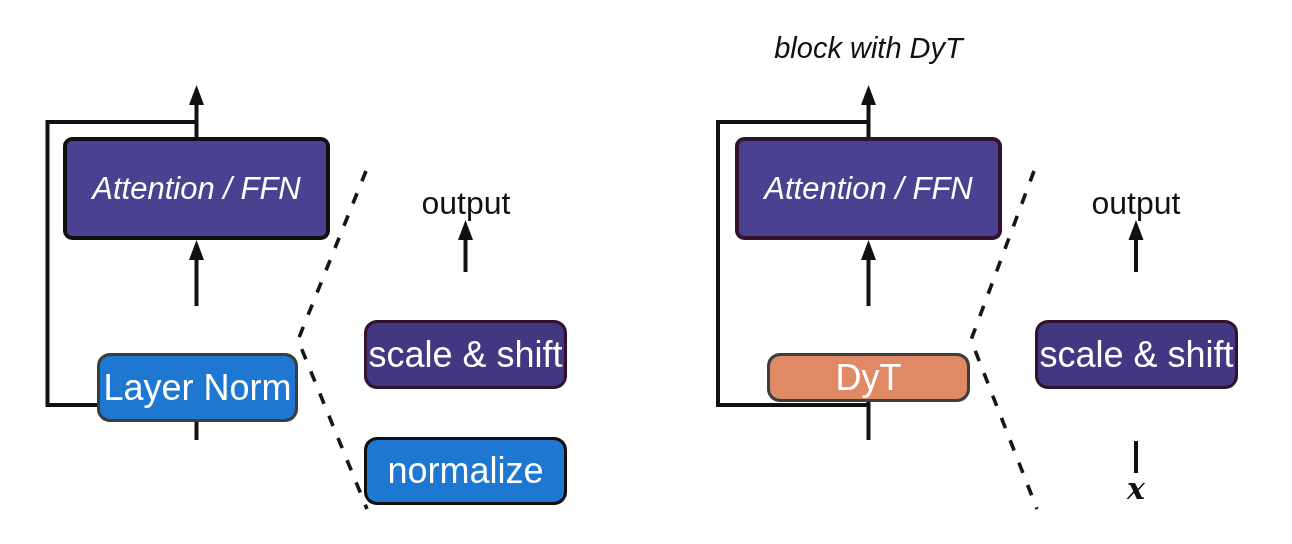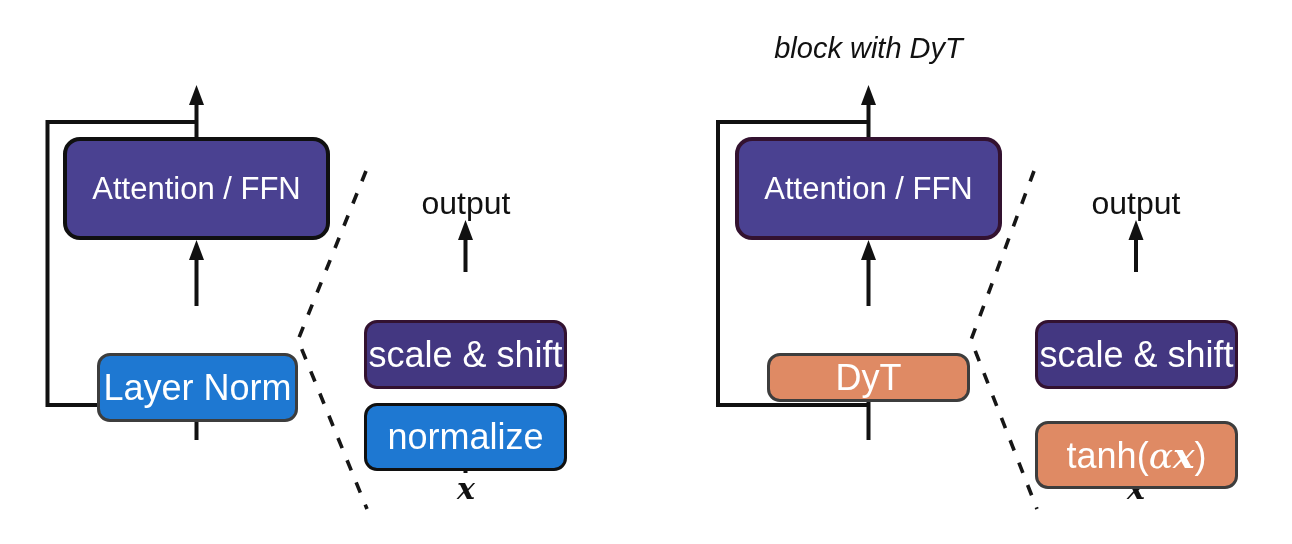--- a/index.html
+++ b/index.html
@@ -10,29 +10,29 @@
   svg.wires { position:absolute; left:0; top:0; width:1292px; height:544px; }
   .wire   { stroke:#111111; stroke-width:4; fill:none; }
   .head   { fill:#111111; stroke:none; }
   .dashed { stroke:#161616; stroke-width:3.6; fill:none; stroke-dasharray:11 13; }
 
   .box {
     position:absolute; box-sizing:border-box;
     display:flex; align-items:center; justify-content:center;
     color:#ffffff; border-style:solid;
   }
-  .big   { width:267px; height:103px; border-width:4px; border-radius:17px; font-size:31px; }
+  .big   { width:267px; height:103px; border-width:4px; border-radius:9px; font-size:31px;font-style:italic; }
   .small { border-width:3.5px; border-radius:13px; font-size:36px;margin-top:47px; }
 
   #left-attn  { left:63px;  top:137px; }
   #right-attn { left:735px; top:137px; }
   #layer-norm { left:97px;  top:306px; width:201px; height:69px; }
   #dyt-box    { left:767px; top:306px; width:203px; height:49px; }
   #l-scale    { left:364px; top:273px; width:203px; height:69px; }
-  #l-normalize{ left:364px; top:356px; width:203px; height:68px; }
+  #l-normalize{ left:364px; top:390px; width:203px; height:68px; }
   #r-scale    { left:1035px; top:273px; width:203px; height:69px; }
   #r-tanh     { left:1035px; top:374px; width:203px; height:68px; }
 
   .caption {
     position:absolute; color:#111111; text-align:center; line-height:1.1;
   }
   .title  { font-size:29px; }
   #t-left  { left:63px;  width:267px; top:33px; }
   #t-right { left:735px; width:267px; top:33px;font-style:italic; }
   .outlbl { font-size:32px; }
@@ -110,19 +110,14 @@
   <div class="box big" id="right-attn" style="background-color: rgb(74, 65, 145); border-color: rgb(51, 18, 48);">
     <span>Attention / FFN</span>
   </div>
   <div class="box small" id="dyt-box" style="background-color: rgb(223, 138, 100); border-color: rgb(61, 61, 61);">
     <span>DyT</span>
   </div>
 
   <div class="box small" id="r-scale" style="background-color: rgb(67, 55, 129); border-color: rgb(51, 18, 48);">
     <span>scale &amp; shift</span>
   </div>
-  <div class="box small" id="r-tanh" style="background-color: rgb(223, 138, 100); border-color: rgb(61, 61, 61);">
-    <span>
-      <span>tanh(</span><span class="mi">α</span><span class="mib">x</span><span>)</span>
-    </span>
-  </div>
 
 </div>
 
 </body></html>

